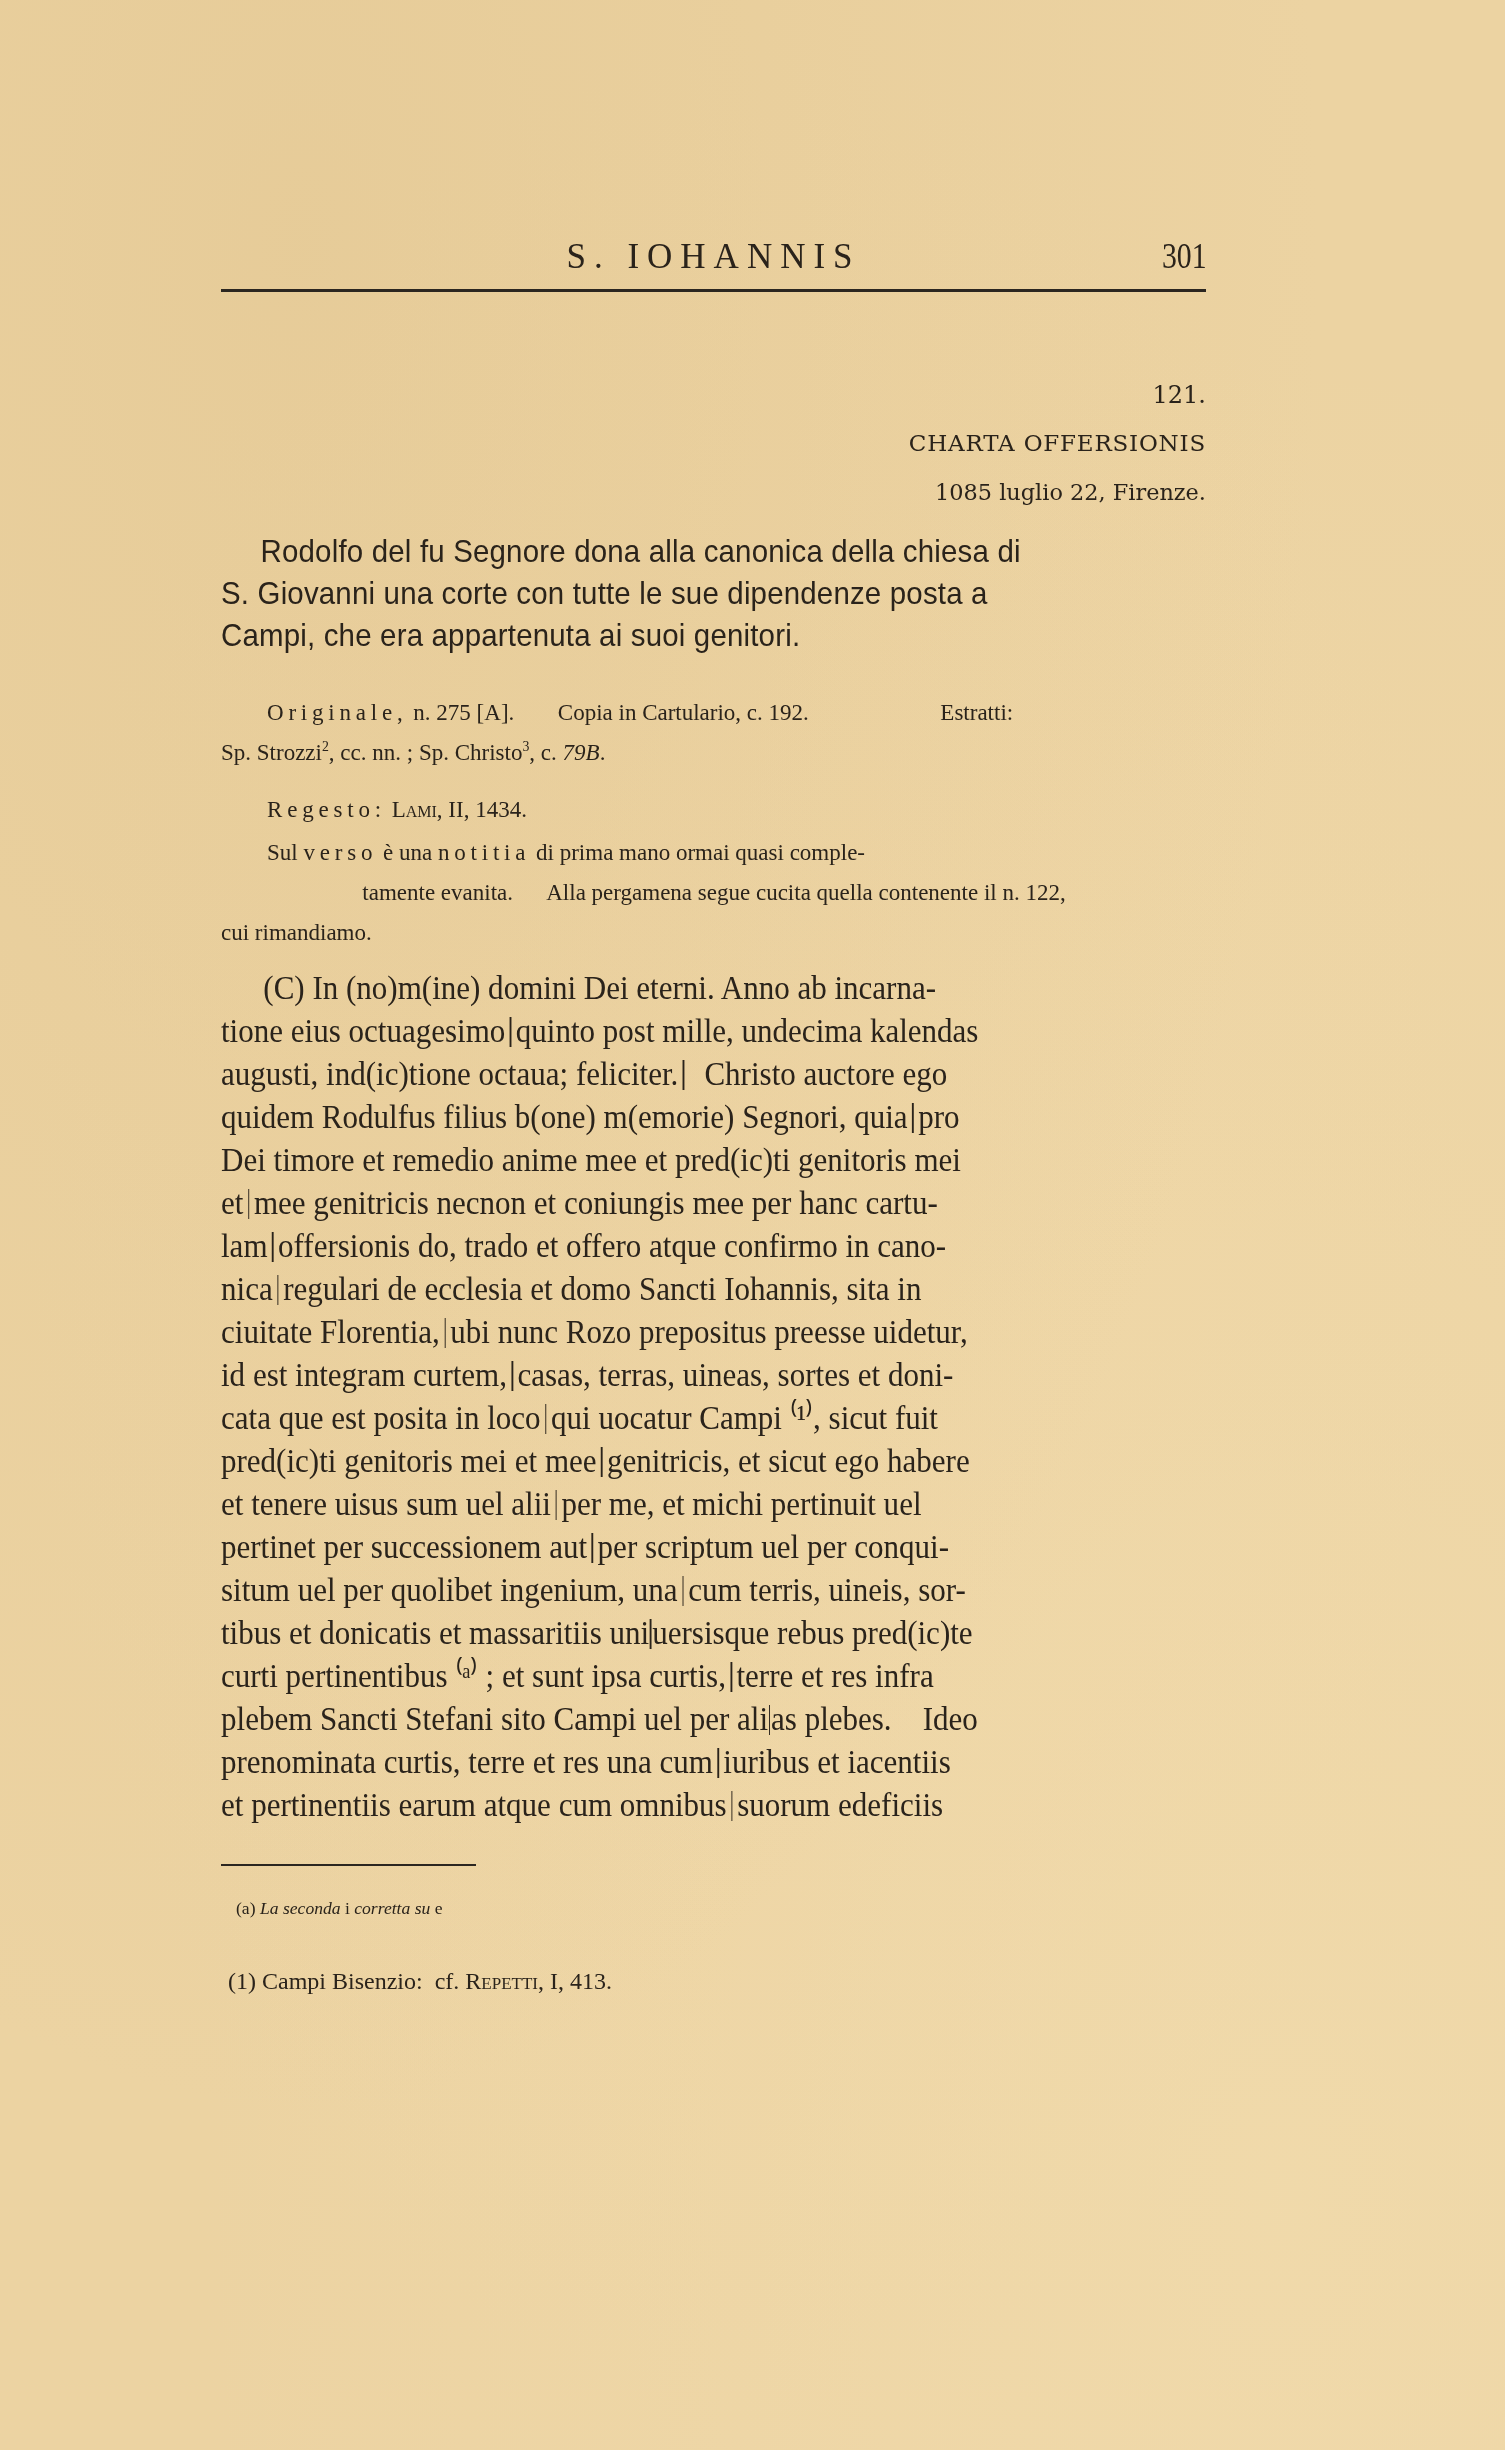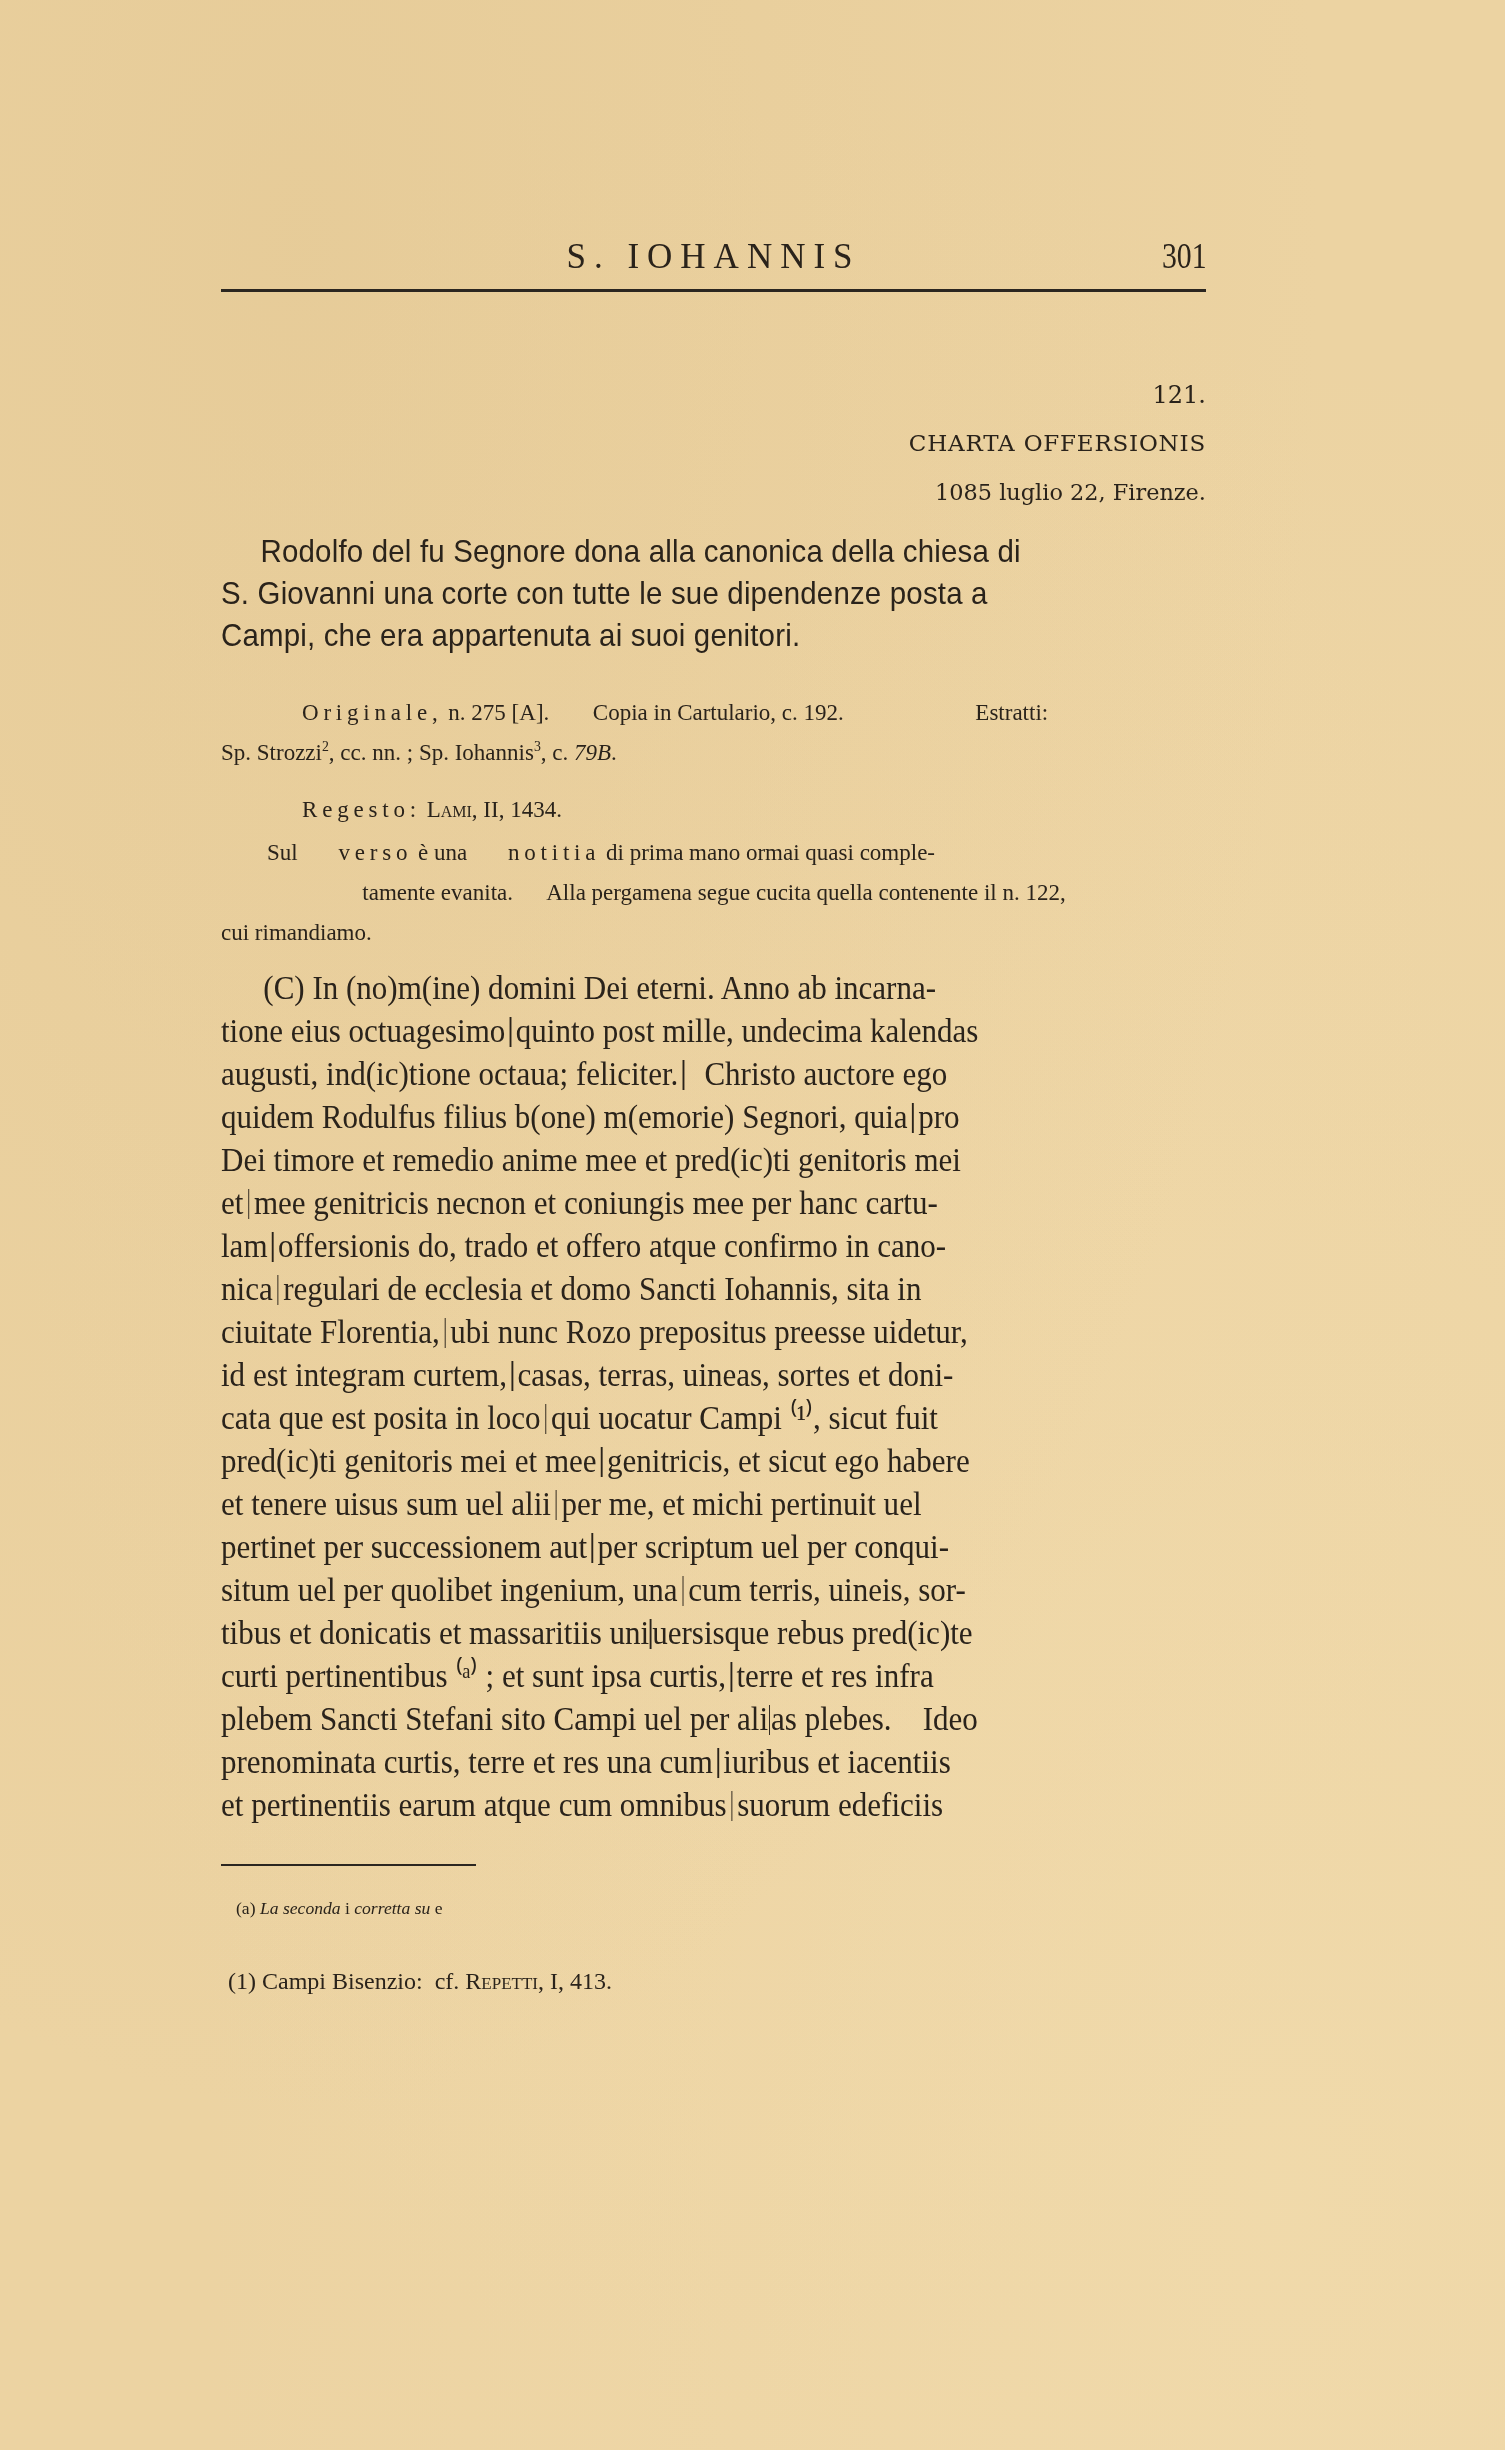--- a/index.html
+++ b/index.html
@@ -50,21 +50,21 @@
     line-height: 42px; letter-spacing: 0.2px; transform: scaleX(0.92); transform-origin: left;
     width: 1073px;
   }
   .summary .line, .notes .line, .body-text .line { display: block; white-space: nowrap; }
 
   .notes {
     font-family: "Liberation Serif", serif; font-size: 23px; line-height: 40px; color: #2a231b;
   }
   .notes-1 { top: 693px; }
   .notes-3 { top: 833px; }
-  .spaced { letter-spacing: 4.8px; margin-left: 35px; }
+  .spaced { letter-spacing: 4.8px; }
   .small-caps { font-variant: small-caps; margin-top: 28px; }
   .indent { padding-left: 46px; }
   sup { font-size: 0.6em; line-height: 0; }
 
   .body-text {
     top: 967px; font-family: "Liberation Serif", serif; font-size: 33px; line-height: 43px;
     transform: scaleX(0.94); transform-origin: left; width: 1049px;
   }
   .bar { display: inline-block; width: 1.6px; height: 30px; background: #2a231b; vertical-align: -4.8px; margin: 0 4.8px; }
 
@@ -103,21 +103,21 @@
   <div class="block notes notes-1">
     <span class="line indent">
       <span class="spaced">Originale,</span>
       <span>n. 275 [A].</span>
       <span style="display:inline-block;width:32px;"></span>
       <span>Copia in Cartulario, c. 192.</span>
       <span style="display:inline-block;width:120px;"></span>
       <span>Estratti:</span>
     </span>
     <span class="line">
-      <span>Sp. Strozzi</span><sup>2</sup><span>, cc. nn. ; Sp. Iohannis</span><sup>3</sup><span>, c. </span><em>79B</em><span>.</span>
+      <span>Sp. Strozzi</span><sup>2</sup><span>, cc. nn. ; Sp. Christo</span><sup>3</sup><span>, c. </span><em>79B</em><span>.</span>
     </span>
     <span class="line indent" style="margin-top:17px;">
       <span class="spaced">Regesto:</span>
       <span class="small-caps">Lami</span><span>, II, 1434.</span>
     </span>
   </div>
 
   <div class="block notes notes-3">
     <span class="line indent">
       <span>Sul</span>

